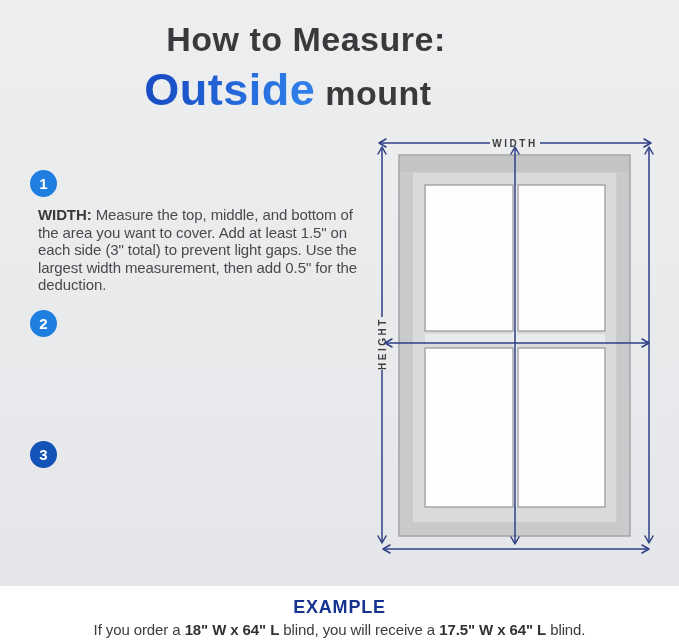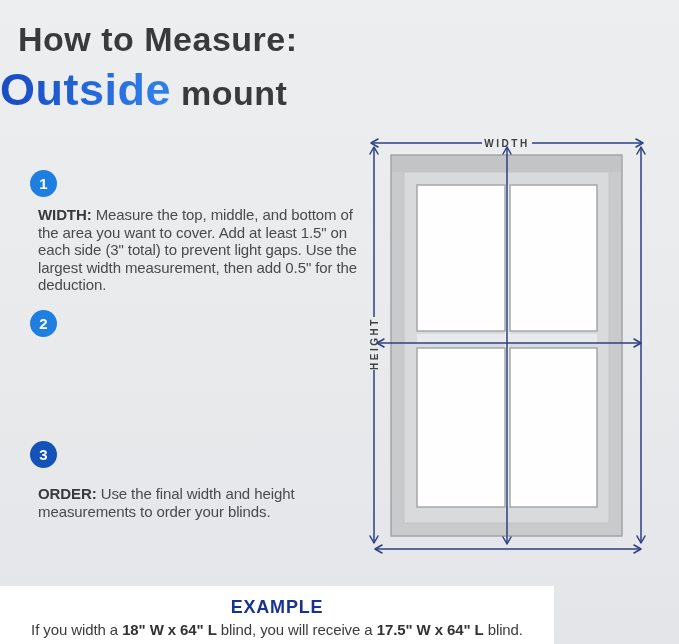--- a/index.html
+++ b/index.html
@@ -15,21 +15,21 @@
     --bg-bottom:#e4e5e8;
   }
   *{margin:0;padding:0;box-sizing:border-box;}
   html,body{width:679px;height:644px;}
   body{font-family:"Liberation Sans",sans-serif;overflow:hidden;}
   .canvas{
     position:relative;width:679px;height:644px;
     background:linear-gradient(180deg,var(--bg-top) 0%,#e9eaec 55%,var(--bg-bottom) 100%);
   }
   
-  .title-block{position:absolute;top:18px;left:0;width:576px;text-align:left;}
+  .title-block{position:absolute;top:18px;left:0;width:576px;text-align:center;}
   .title-line1{
     font-size:34px;line-height:42px;font-weight:700;color:var(--text-dark);
     letter-spacing:.5px;transform:translateX(18px);
   }
   .title-line2{line-height:50px;margin-top:5px;}
   .title-highlight{
     font-size:45px;font-weight:700;letter-spacing:.5px;
     background:linear-gradient(95deg,var(--title-blue-start) 10%,var(--title-blue-end) 90%);
     -webkit-background-clip:text;background-clip:text;
     color:transparent;-webkit-text-fill-color:transparent;
@@ -47,30 +47,30 @@
     margin-bottom:9px;
   }
   .step-3 .step-circle{background:var(--accent-blue-dark);margin-bottom:17px;}
   .step-number{color:#fff;font-size:15px;font-weight:700;}
   .step-text{
     font-size:15px;line-height:17.6px;color:var(--text-body);
     width:338px;padding-left:8px;letter-spacing:-0.1px;
   }
   .step-label{font-weight:700;color:var(--text-dark);margin-top:20px;}
   
-  .diagram{position:absolute;left:362px;top:133px;width:292px;height:430px;}
+  .diagram{position:absolute;left:370px;top:133px;width:292px;height:430px;}
   .mline{stroke:var(--arrow-navy);stroke-width:1.5;fill:none;}
   .arrowhead{stroke:var(--arrow-navy);stroke-width:1.5;fill:none;}
   .diag-label{
     font-family:"Liberation Sans",sans-serif;
     font-size:10px;font-weight:700;letter-spacing:2.5px;fill:#3f4042;
   }
   
   .example-footer{
-    position:absolute;left:0;top:586px;width:554px;height:58px;
+    position:absolute;left:0;top:586px;width:679px;height:58px;
     background:#ffffff;text-align:center;
   }
   .example-heading{
     margin-top:11px;font-size:18px;font-weight:700;
     color:var(--example-navy);letter-spacing:.8px;
   }
   .example-line{font-size:15px;color:#3c3c3e;margin-top:3px;letter-spacing:-0.1px;}
   .example-line .bold{font-weight:700;color:#323234;}
 </style>
 </head>
@@ -95,21 +95,20 @@
   <div class="step step-2">
     <div class="step-circle">
       <span class="step-number">2</span>
     </div>
   </div>
 
   <div class="step step-3">
     <div class="step-circle">
       <span class="step-number">3</span>
     </div>
-    <p class="step-text"><span class="step-label">ORDER:</span> <span>Use the final width and height measurements to order your blinds.</span></p>
   </div>
 
   <div class="diagram">
     <svg width="292" height="430" viewBox="0 0 292 430">
       <defs>
         <marker id="arr" viewBox="0 0 10 10" refX="8" refY="5" markerWidth="10" markerHeight="10" orient="auto-start-reverse" markerUnits="userSpaceOnUse">
           <path class="arrowhead" d="M2 1 L9 5 L2 9" stroke-linecap="round" stroke-linejoin="round"></path>
         </marker>
       </defs>
 
@@ -138,16 +137,16 @@
       <line class="mline" x1="145" y1="15" x2="145" y2="410" marker-start="url(#arr)" marker-end="url(#arr)"></line>
 
       <line class="mline" x1="16" y1="210" x2="278" y2="210" marker-start="url(#arr)" marker-end="url(#arr)"></line>
 
       <line class="mline" x1="14" y1="416" x2="278" y2="416" marker-start="url(#arr)" marker-end="url(#arr)"></line>
     </svg>
   </div>
 
   <footer class="example-footer">
     <div class="example-heading">EXAMPLE</div>
-    <p class="example-line"><span>If you width a </span><span class="bold">18" W x 64" L</span><span> blind, you will receive a </span><span class="bold">17.5" W x 64" L</span><span> blind.</span></p>
+    <p class="example-line"><span>If you order a </span><span class="bold">18" W x 64" L</span><span> blind, you will receive a </span><span class="bold">17.5" W x 64" L</span><span> blind.</span></p>
   </footer>
 
 </div>
 
 </body></html>

